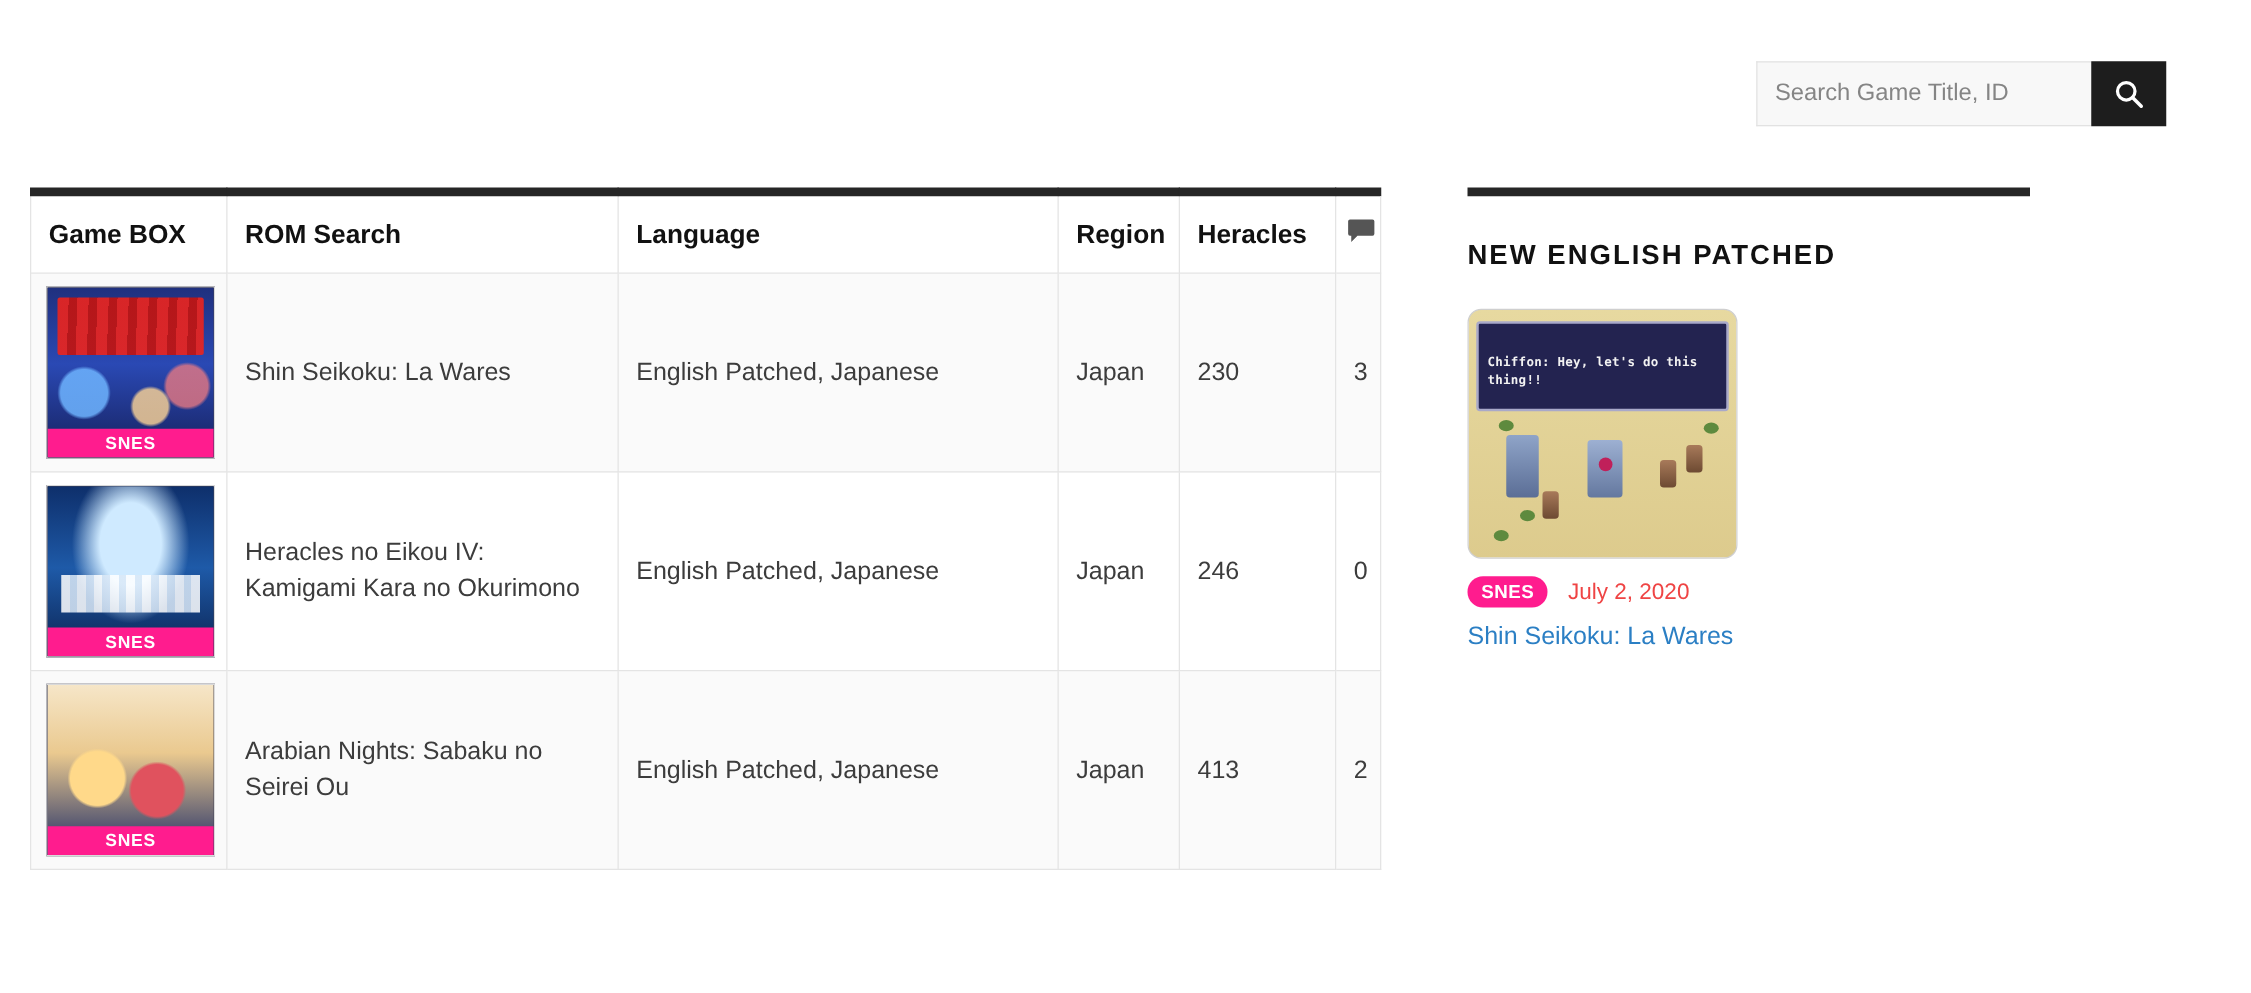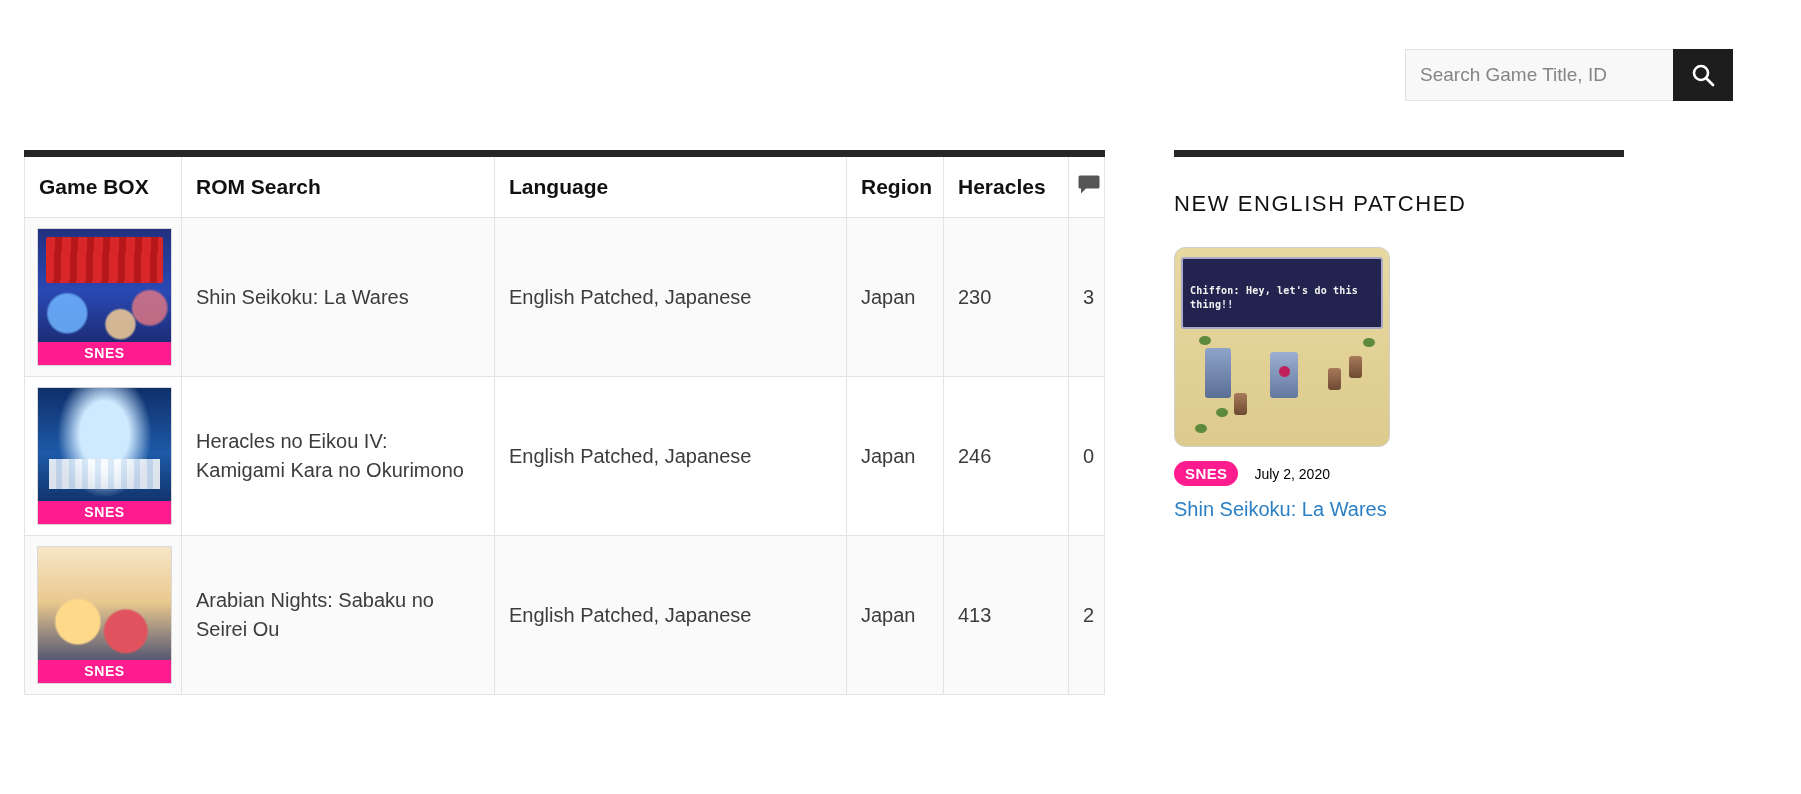--- a/index.html
+++ b/index.html
@@ -179,21 +179,21 @@
       radial-gradient(circle at 30% 55%, #ffd98a 0 18%, transparent 20%),
       radial-gradient(circle at 66% 62%, #e0525e 0 17%, transparent 19%),
       linear-gradient(180deg,#f6e6c8 0%, #eac98f 40%, #1b2a66 100%);
   }
 
   
   .sidebar { width: 450px; flex: 0 0 450px; padding-top: 0; }
   .side-rule { border-top: 7px solid #262626; margin-bottom: 34px; }
   .side-title {
     font-size: 22px;
-    font-weight: normal;
+    font-weight: bold;
     letter-spacing: 1.6px;
     color: #111111;
     margin-bottom: 30px;
   }
 
   .side-card { margin-bottom: 26px; }
   .thumb {
     width: 216px; height: 200px;
     border-radius: 11px;
     overflow: hidden;
@@ -269,21 +269,21 @@
   }
   .plat-badge {
     background: #ff1c8e;
     color: #ffffff;
     font-size: 15px;
     font-weight: bold;
     padding: 4px 11px;
     border-radius: 13px;
     letter-spacing: .4px;
   }
-  .date-text { font-size: 14px; color: #000000; }
+  .date-text { font-size: 18px; color: #ef4444; }
   .side-link {
     display: block;
     margin-top: 12px;
     font-size: 20px;
     color: #2b7fc4;
     text-decoration: none;
     cursor: pointer;
   }
 </style>
 </head>

